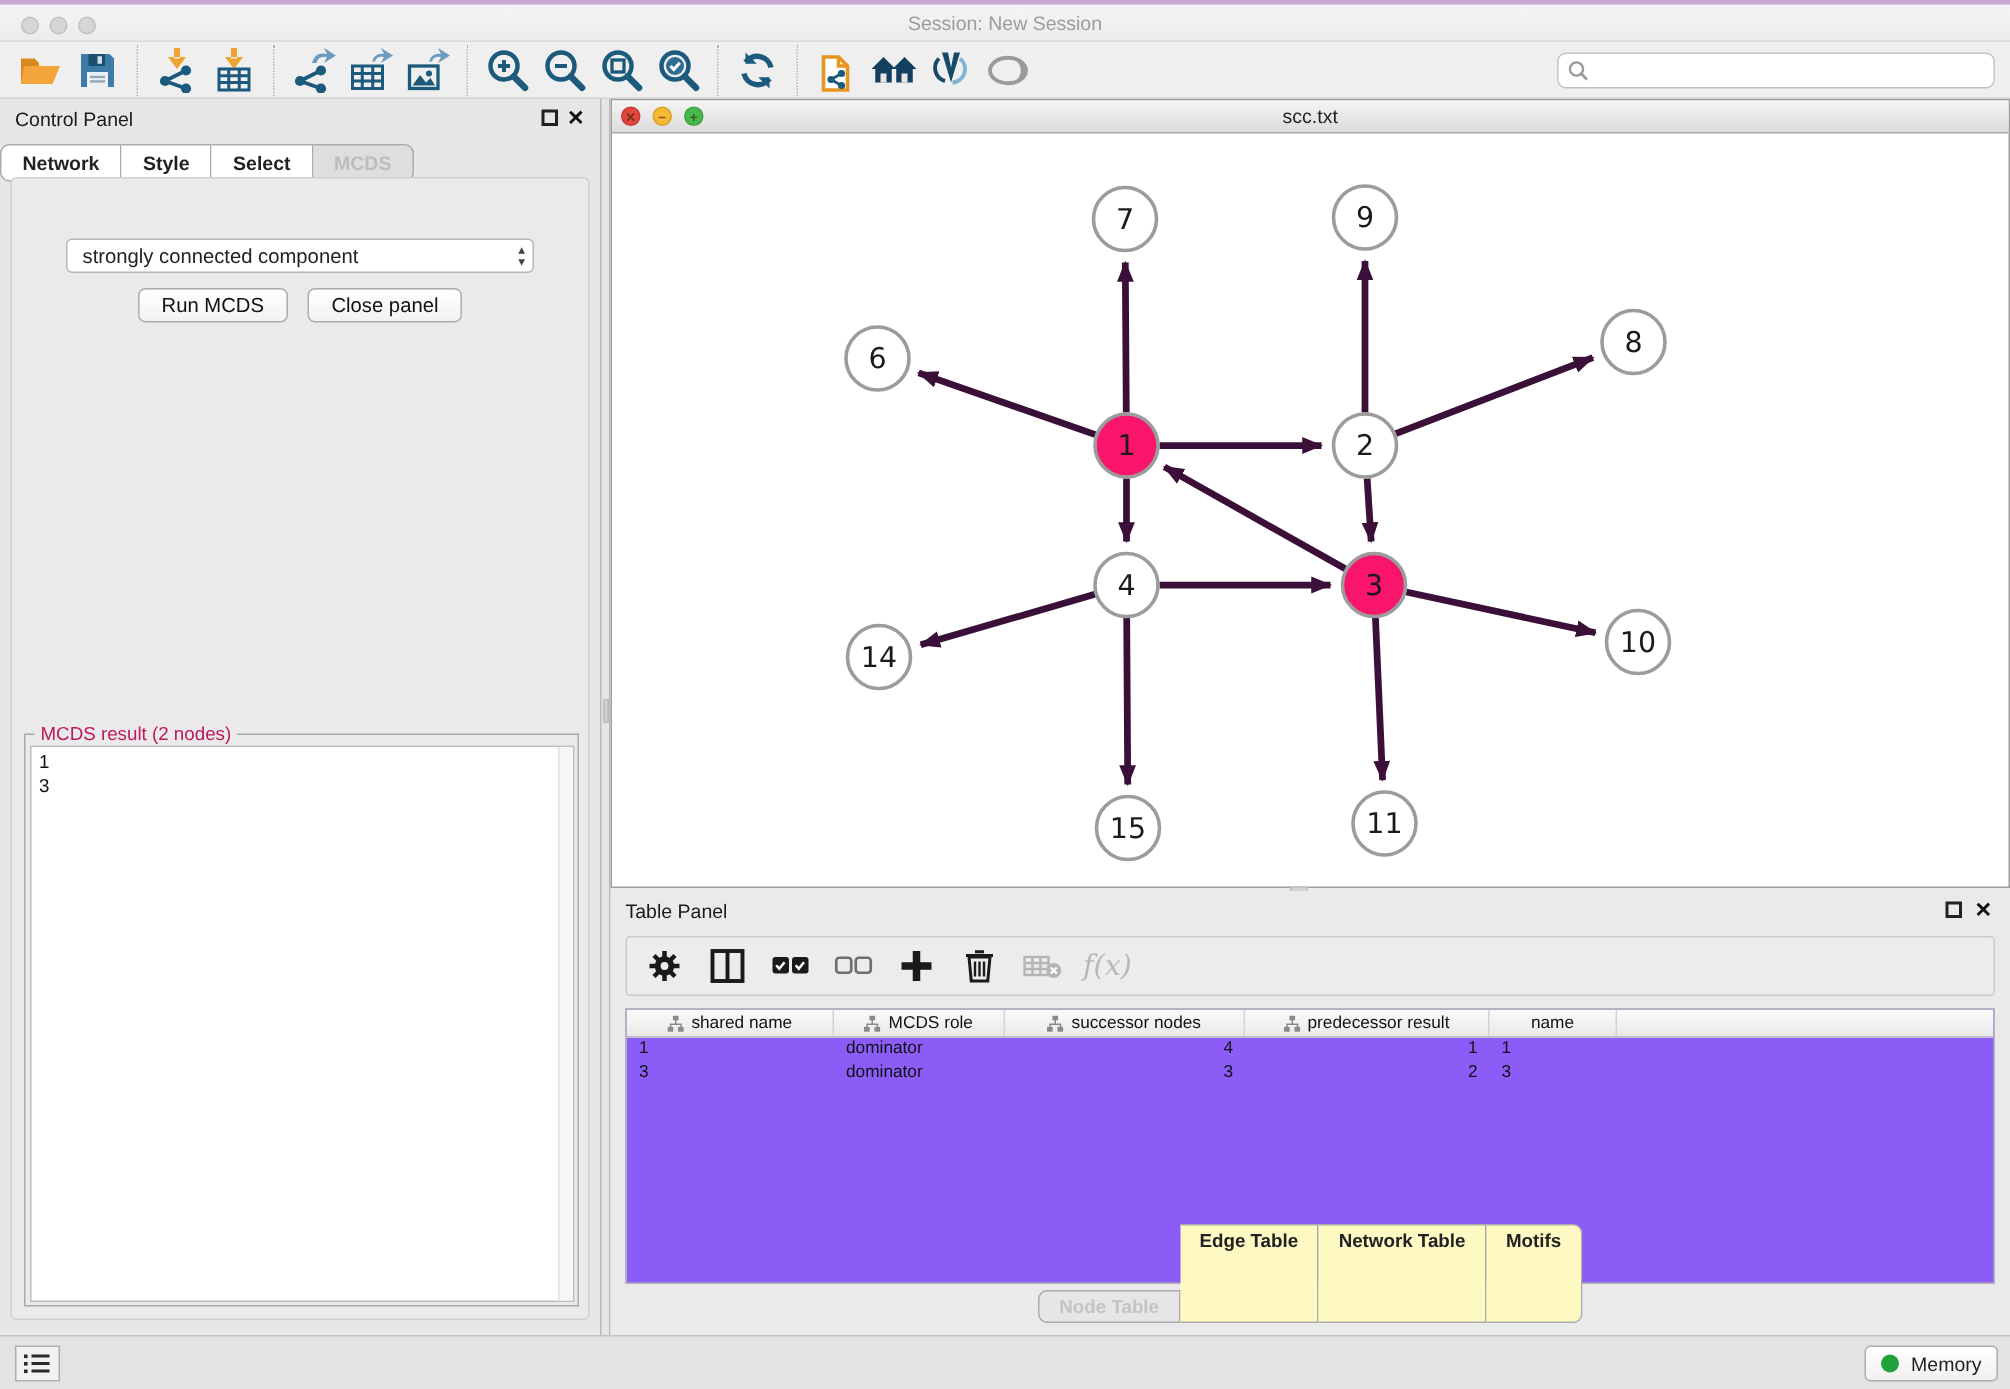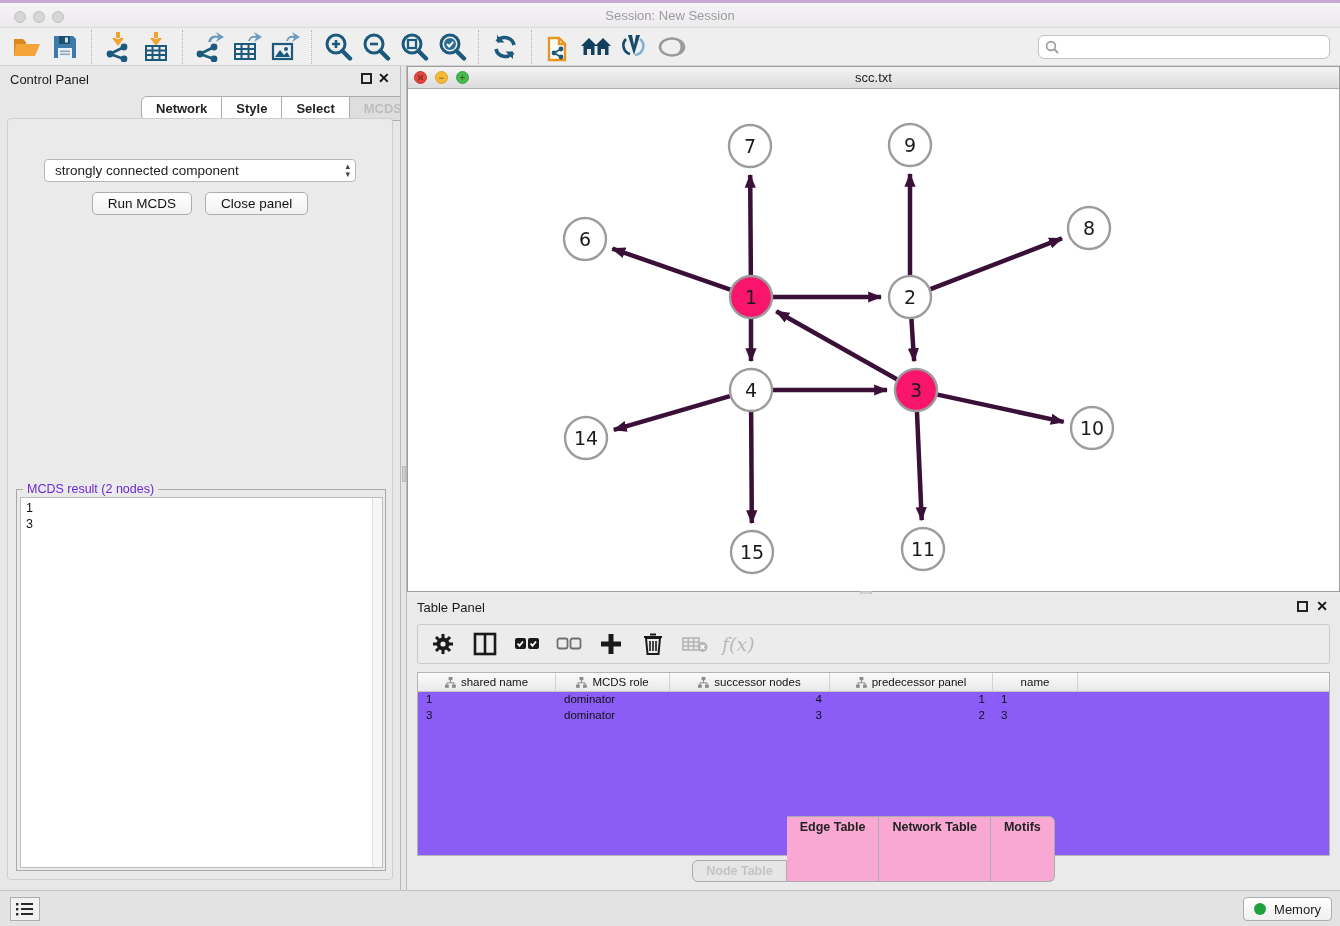--- a/index.html
+++ b/index.html
@@ -21,38 +21,38 @@
   .search-wrap input { width:100%; height:100%; border:1px solid #C3C3C3; border-radius:6px; background:#fff;
     padding:0 8px 0 26px; font-size:13px; outline:none; }
   .search-glyph { position:absolute; left:7px; top:5px; }
 
   
   .control-panel { position:absolute; left:0; top:66px; width:400px; height:824px; background:#E7E7E7; }
   .panel-header { position:relative; height:28px; }
   .panel-title { position:absolute; left:10px; top:6px; font-size:13px; color:#1A1A1A; }
   .float-btn { position:absolute; top:7px; width:11px; height:11px; border:2px solid #222; }
   .close-btn { position:absolute; top:4px; font-size:14px; font-weight:bold; color:#111; line-height:16px; }
-  .cp-tabs { position:absolute; left:17px; top:30px; width:100%; display:flex; justify-content:flex-end; }
+  .cp-tabs { position:absolute; left:0; top:30px; width:100%; display:flex; justify-content:flex-start; }
   .cp-tab { padding:4px 14px; background:#fff; border:1px solid #ABABAB; border-left:none; font-weight:600; font-size:13px; }
   .cp-tab:first-child { border-left:1px solid #ABABAB; border-radius:6px 0 0 6px; }
   .cp-tab:last-child { border-radius:0 6px 6px 0; }
   .cp-tab.selected { background:#DEDEDE; color:#BDBDBD; }
   .cp-inner { position:absolute; left:7px; top:52px; width:386px; height:762px; background:#EAEAEA;
     border:1px solid #CFCFCF; border-radius:4px; }
   .opt-label { text-align:center; margin-top:16px; font-size:13.5px; color:#111; }
   .mcds-select { position:absolute; left:36px; top:40px; width:312px; height:23px; background:#fff;
     border:1px solid #B6B6B6; border-radius:4px; display:flex; align-items:center; padding-left:10px; font-size:13.5px; }
   .sel-arrows { position:absolute; right:5px; top:2px; display:flex; flex-direction:column; line-height:8px;
     font-size:9px; color:#444; }
   .btn-row { position:absolute; left:0; top:73px; width:100%; display:flex; justify-content:center; gap:13px; }
   .push-btn { background:linear-gradient(#FFFFFF,#F2F2F2); border:1px solid #ADADAD; border-radius:5px;
     padding:3px 15px; font-size:13.5px; color:#111; }
   .result-box { position:absolute; left:8px; top:370px; width:370px; height:382px;
     border:1px solid #A9A9A9; background:#EAEAEA; }
-  .result-legend { position:absolute; left:6px; top:-8px; background:#EAEAEA; padding:0 4px; font-size:12.5px; color:#6d28d9; }
+  .result-legend { position:absolute; left:6px; top:-8px; background:#EAEAEA; padding:0 4px; font-size:12.5px; color:#be185d; }
   .result-area { position:absolute; left:3px; top:7px; width:363px; height:371px; background:#fff;
     border:1px solid #BDBDBD; padding:2px 5px; font-size:12.5px; line-height:16px; color:#111; }
   .result-scroll { position:absolute; right:0; top:0; width:10px; height:100%; background:#F6F6F6; border-left:1px solid #E0E0E0; }
 
   
   .v-split { position:absolute; left:400px; top:66px; width:7px; height:824px; background:#E6E6E6;
     border-left:1px solid #B9B9B9; border-right:1px solid #B9B9B9; }
   .v-handle { position:absolute; left:1px; top:400px; width:4px; height:16px; background:#CFCFCF; border:1px solid #BBB; }
   .h-handle { position:absolute; left:452px; top:524px; width:12px; height:5px; background:#D3D3D3; border:1px solid #C0C0C0; }
 
@@ -72,21 +72,21 @@
     border:1px solid #CACACA; border-radius:3px; display:flex; align-items:center; padding-left:10px; gap:12px; }
   .tp-icon { width:30px; height:30px; display:flex; align-items:center; justify-content:center; }
   .fx-label { font-family:"DejaVu Serif", serif; font-style:italic; font-size:19px; color:#B8B8B8; }
   .tp-table { position:absolute; left:10px; top:78px; width:913px; height:184px; background:#8b5cf6; border:1px solid #B5B5B5; overflow:hidden; }
   .tp-head { display:flex; height:19px; background:linear-gradient(#FBFBFB,#E9E9E9); border-bottom:1px solid #C6C6C6; }
   .th-cell { display:flex; align-items:center; justify-content:center; gap:5px; border-right:1px solid #D3D3D3;
     font-size:11.5px; color:#111; position:relative; }
   .tp-row { display:flex; height:16px; font-size:11.5px; color:#111; }
   .td-cell { padding:1px 8px; white-space:nowrap; overflow:hidden; }
   .tp-tabs { position:absolute; left:0; bottom:8px; width:100%; display:flex; justify-content:center; }
-  .tp-tab { padding:3px 13px; background:#f9a8d4; border:1px solid #ABABAB; border-left:none; font-weight:600; font-size:12.5px; }
+  .tp-tab { padding:3px 13px; background:#fef9c3; border:1px solid #ABABAB; border-left:none; font-weight:600; font-size:12.5px; }
   .tp-tab:first-child { border-left:1px solid #ABABAB; border-radius:6px 0 0 6px;margin-top:44px; }
   .tp-tab:last-child { border-radius:0 6px 6px 0; }
   .tp-tab.selected { background:#E6E6E6; color:#C4C4C4; }
 
   
   .statusbar { position:absolute; left:0; top:890px; width:1340px; height:36px; background:#E3E3E3; border-top:1px solid #C2C2C2; }
   .list-btn { position:absolute; left:10px; top:6px; width:30px; height:24px; background:#F2F2F2;
     border:1px solid #ADADAD; display:flex; align-items:center; justify-content:center; }
   .memory-btn { position:absolute; right:8px; top:6px; height:24px; background:linear-gradient(#FFF,#F0F0F0);
     border:1px solid #ADADAD; border-radius:4px; display:flex; align-items:center; gap:8px; padding:0 10px; font-size:13px; }
@@ -460,21 +460,21 @@
         </div>
         <div class="th-cell" style="width: 163px;">
           <svg width="11" height="11" viewBox="0 0 11 11">
             <g fill="#8A8A8A">
               <rect x="3.6" y="0" width="3.8" height="3.2"></rect>
               <rect x="0" y="7.6" width="3.8" height="3.2"></rect>
               <rect x="7" y="7.6" width="3.8" height="3.2"></rect>
             </g>
             <path d="M5.5 3 v2.4 M2 7.8 v-2 h7 v2" stroke="#8A8A8A" fill="none"></path>
           </svg>
-          <span>predecessor panel</span>
+          <span>predecessor result</span>
         </div>
         <div class="th-cell" style="width: 85px;">
           <span>name</span>
         </div>
       </div>
     <div id="table-body">
         <div class="tp-row">
           <div class="td-cell" style="width: 138px; text-align: left;">1</div>
           <div class="td-cell" style="width: 114px; text-align: left;">dominator</div>
           <div class="td-cell" style="width: 160px; text-align: right;">4</div>

